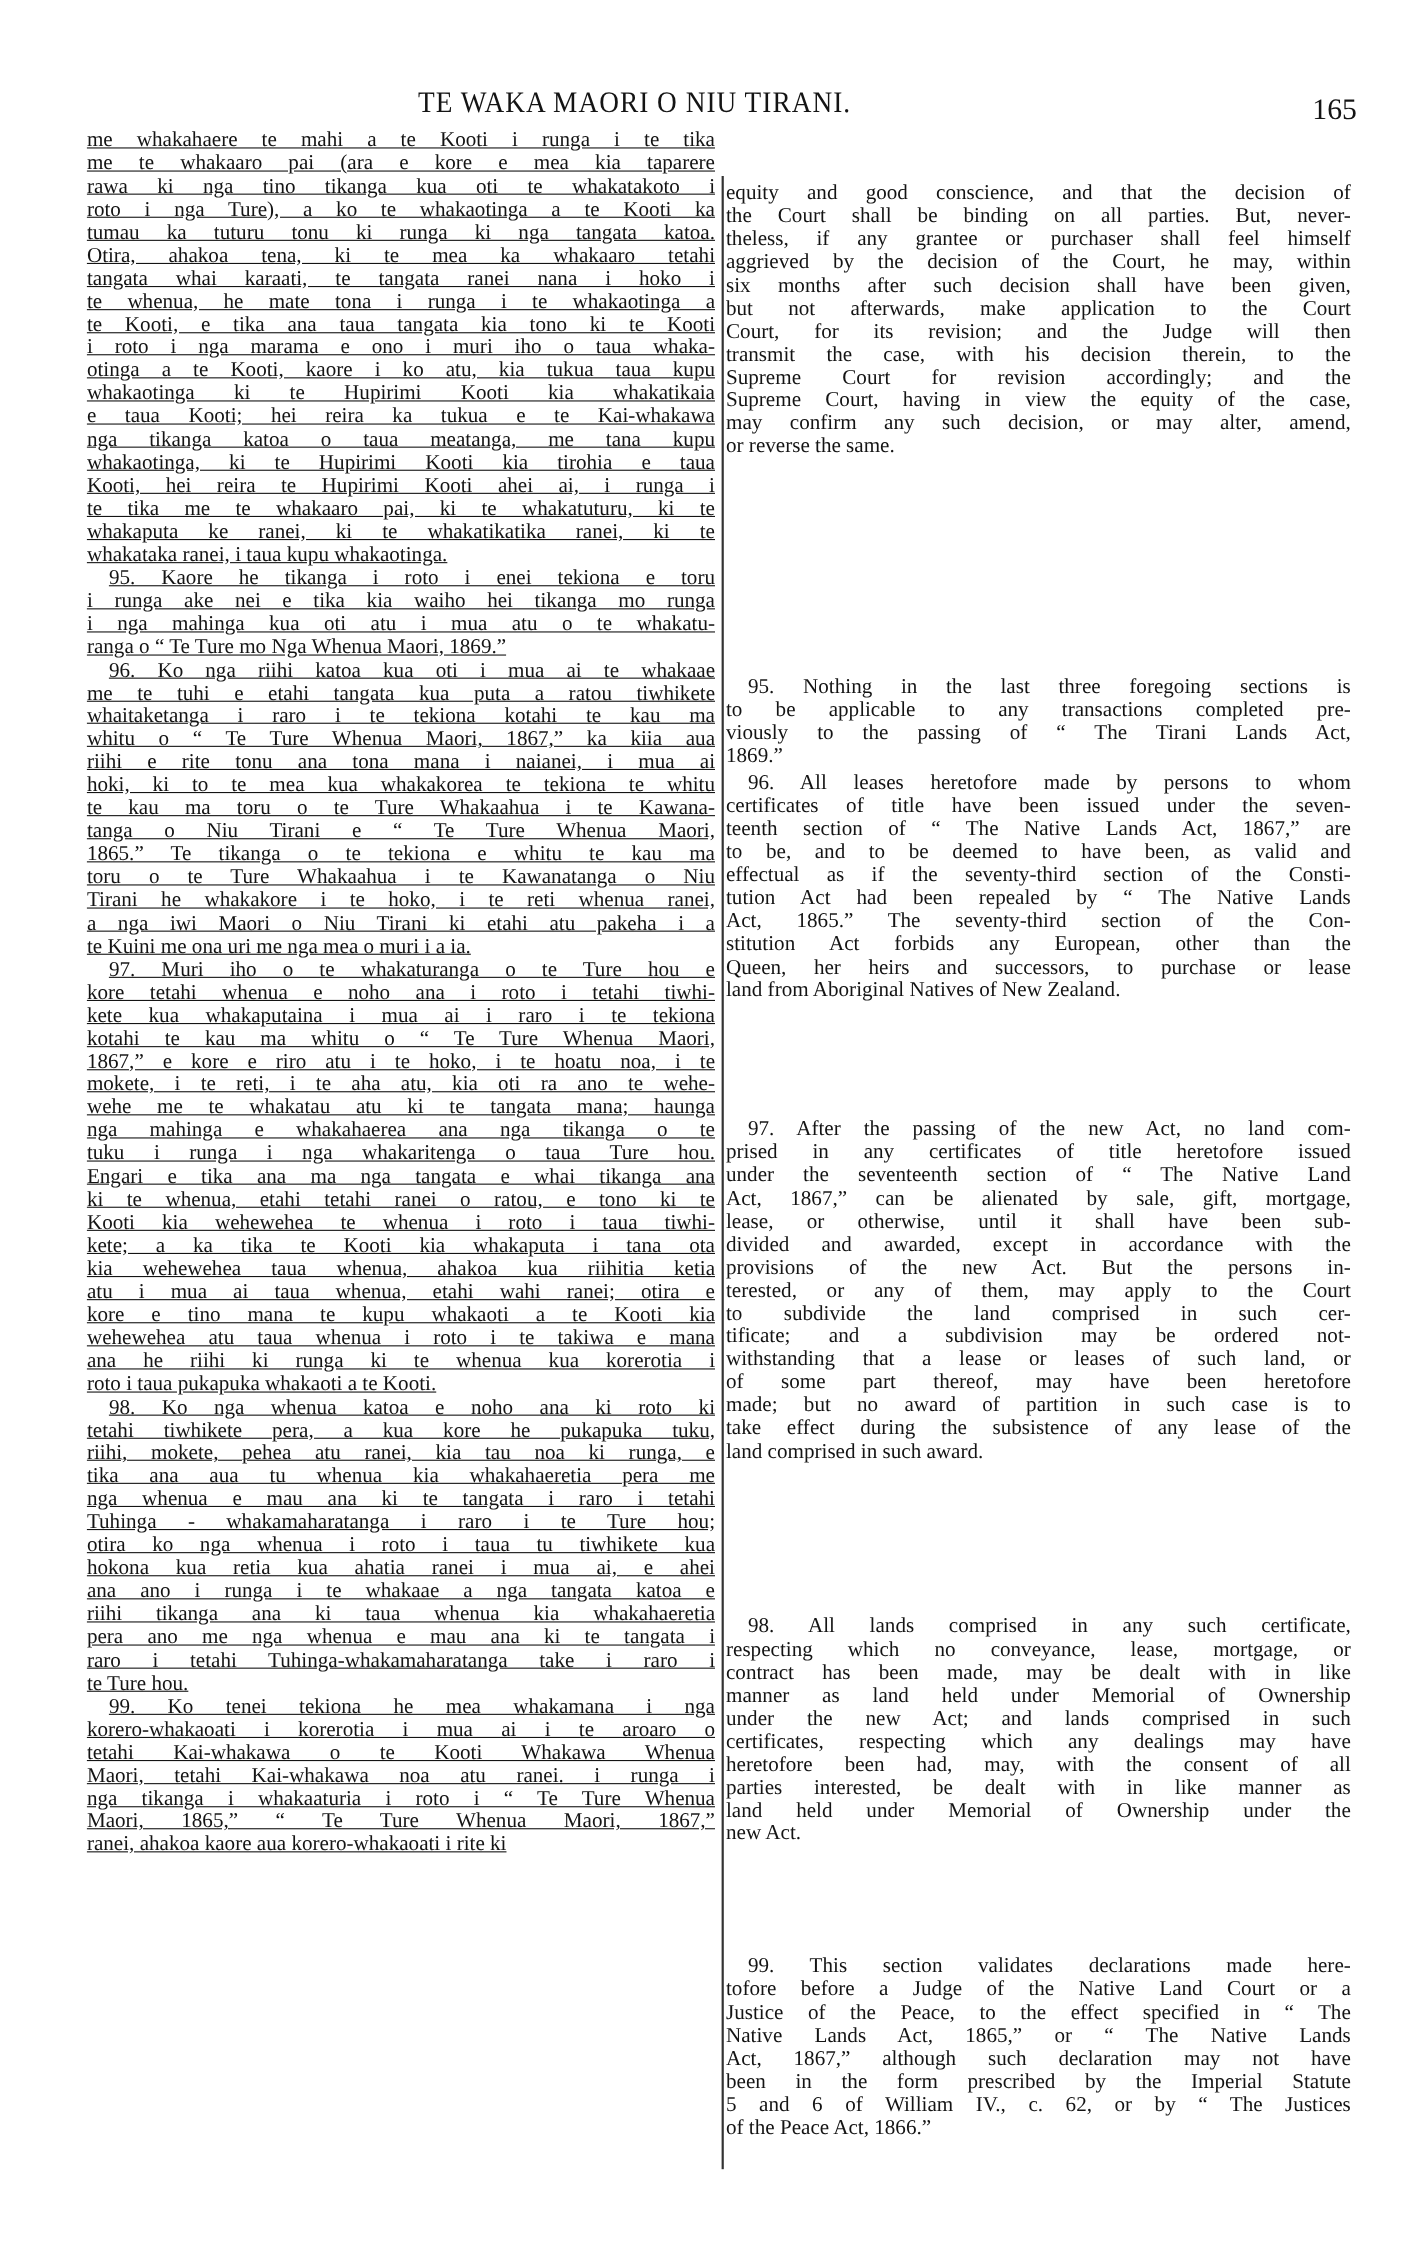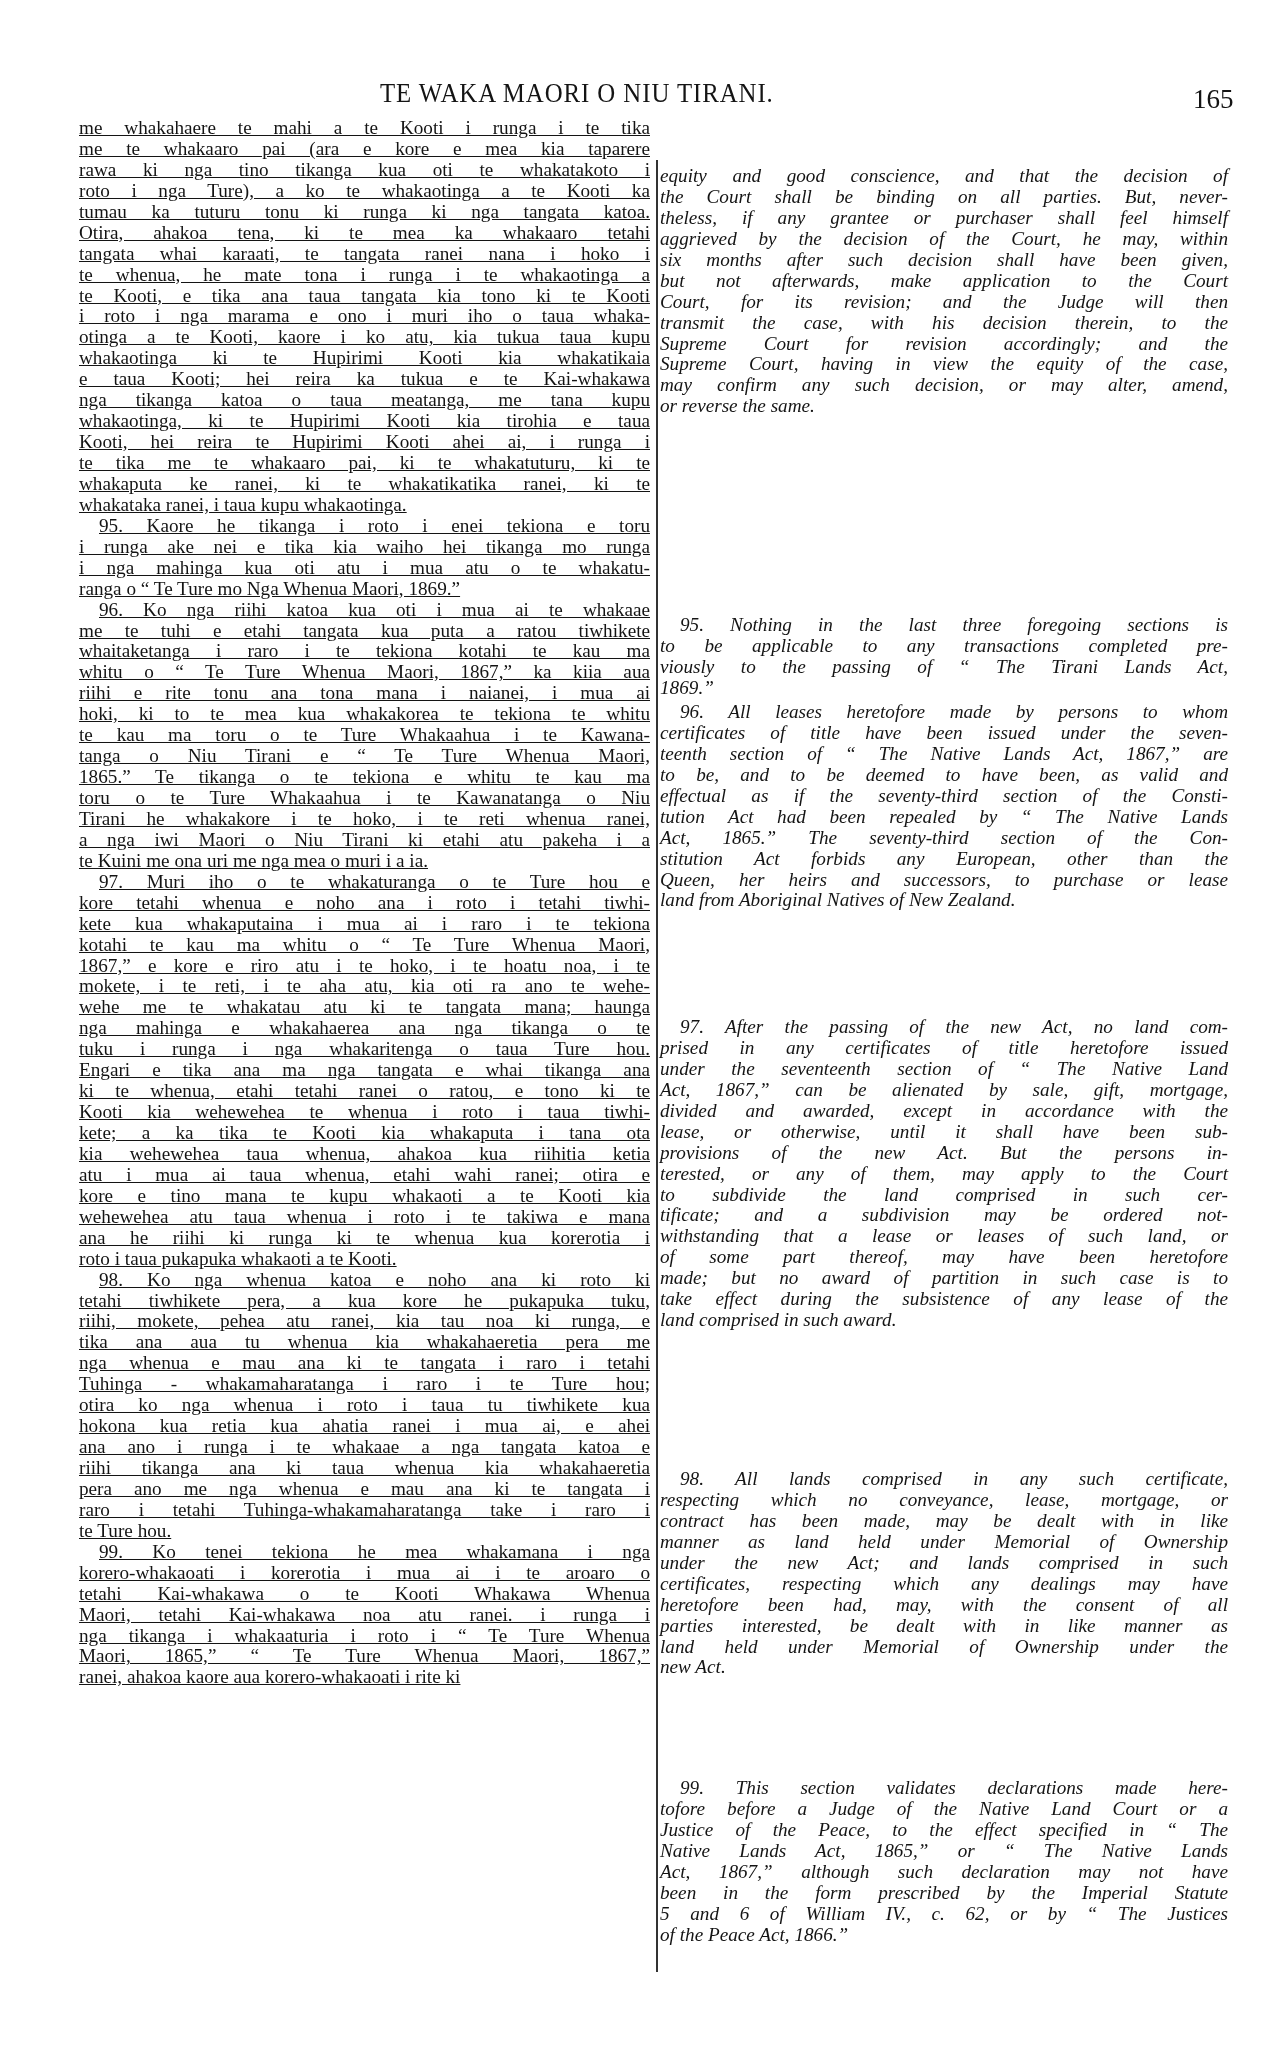--- a/index.html
+++ b/index.html
@@ -11,21 +11,21 @@
   .page-number { position: absolute; left: 1193px; top: 6px; font-size: 27px;
          font-family: "Liberation Serif", "DejaVu Serif", serif; }
   .col { position: absolute; font-family: "Liberation Serif", "DejaVu Serif", serif;
          font-size: 19.2px; line-height: 20.95px; text-align: justify; }
   .col-left { left: 79px; top: 118px; width: 571px; text-decoration: underline; }
   .col-right { left: 660px; width: 568px; }
   .line { display: block; white-space: nowrap; text-align-last: justify; height: 20.95px; overflow: visible; }
   .line.last { text-align-last: left; }
   .line.indent { padding-left: 20px; }
   .divider { position: absolute; left: 656px; top: 160px; width: 1.5px; height: 1812px; background: #333; }
-  .block { position: absolute; font-style: italic; }
+  .block { position: absolute; }
 </style>
 </head>
 <body>
 
 <div class="page-header">
   <div class="running-title">TE WAKA MAORI O NIU TIRANI.</div>
   <div class="page-number">165</div>
 </div>
 
 <div class="divider"></div>
@@ -139,22 +139,22 @@
       <span class="line">Act, 1865.”  The seventy-third section of the Con-</span>
       <span class="line">stitution Act forbids any European, other than the</span>
       <span class="line">Queen, her heirs and successors, to purchase or lease</span>
       <span class="line last">land from Aboriginal Natives of New Zealand.</span>
     </div>
   <div class="block" id="en-97" style="top:1017px; left:0; width:568px;">
       <span class="line indent">97. After the passing of the new Act, no land com-</span>
       <span class="line">prised in any certificates of title heretofore issued</span>
       <span class="line">under the seventeenth section of “ The Native Land</span>
       <span class="line">Act, 1867,” can be alienated by sale, gift, mortgage,</span>
+      <span class="line">lease, or otherwise, until it shall have been sub-</span>
       <span class="line">divided and awarded, except in accordance with the</span>
-      <span class="line">lease, or otherwise, until it shall have been sub-</span>
       <span class="line">provisions of the new Act.  But the persons in-</span>
       <span class="line">terested, or any of them, may apply to the Court</span>
       <span class="line">to subdivide the land comprised in such cer-</span>
       <span class="line">tificate; and a subdivision may be ordered not-</span>
       <span class="line">withstanding that a lease or leases of such land, or</span>
       <span class="line">of some part thereof, may have been heretofore</span>
       <span class="line">made; but no award of partition in such case is to</span>
       <span class="line">take effect during the subsistence of any lease of the</span>
       <span class="line last">land comprised in such award.</span>
     </div>

